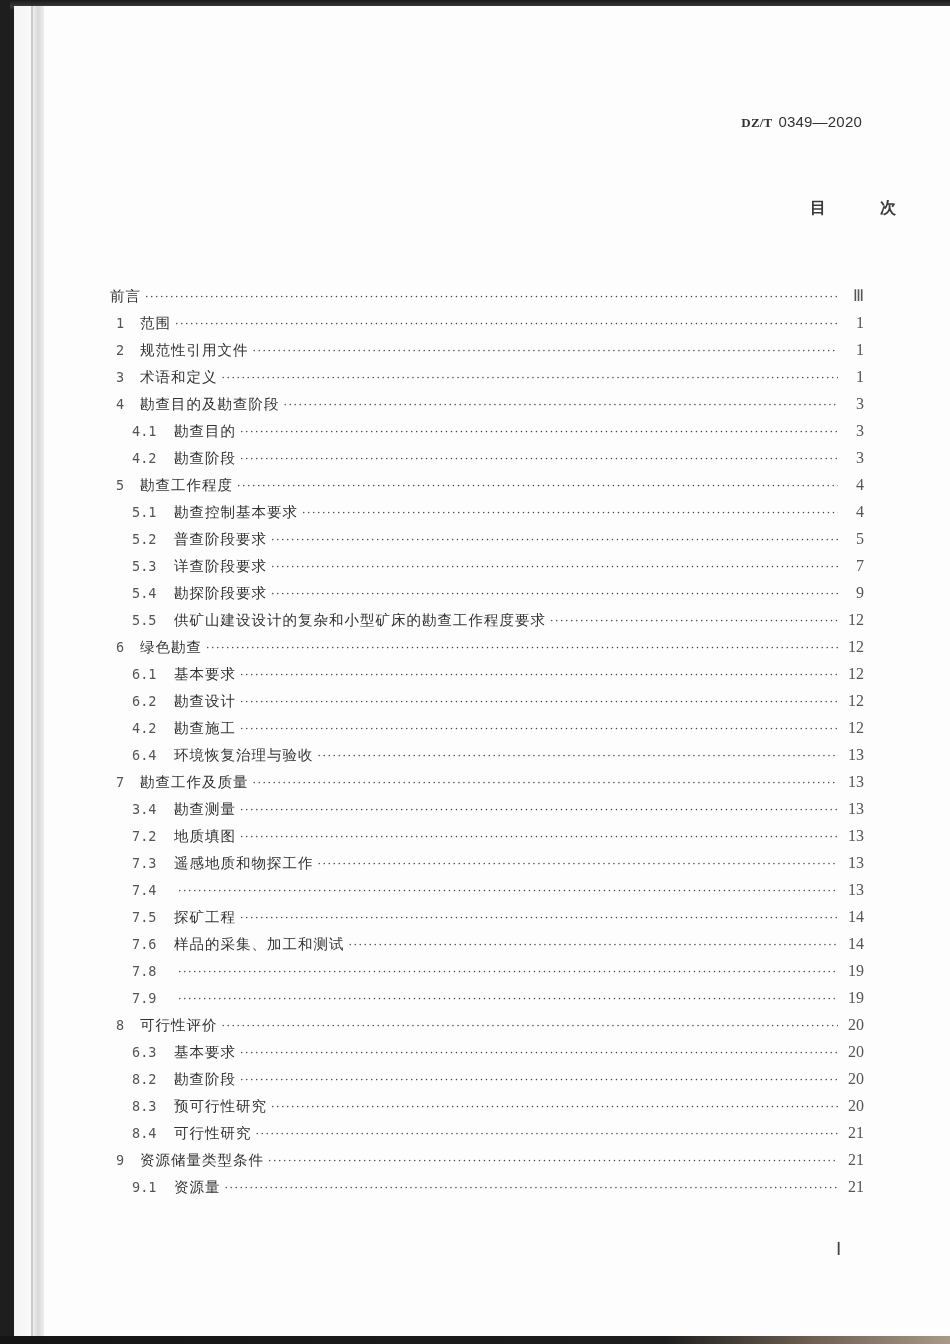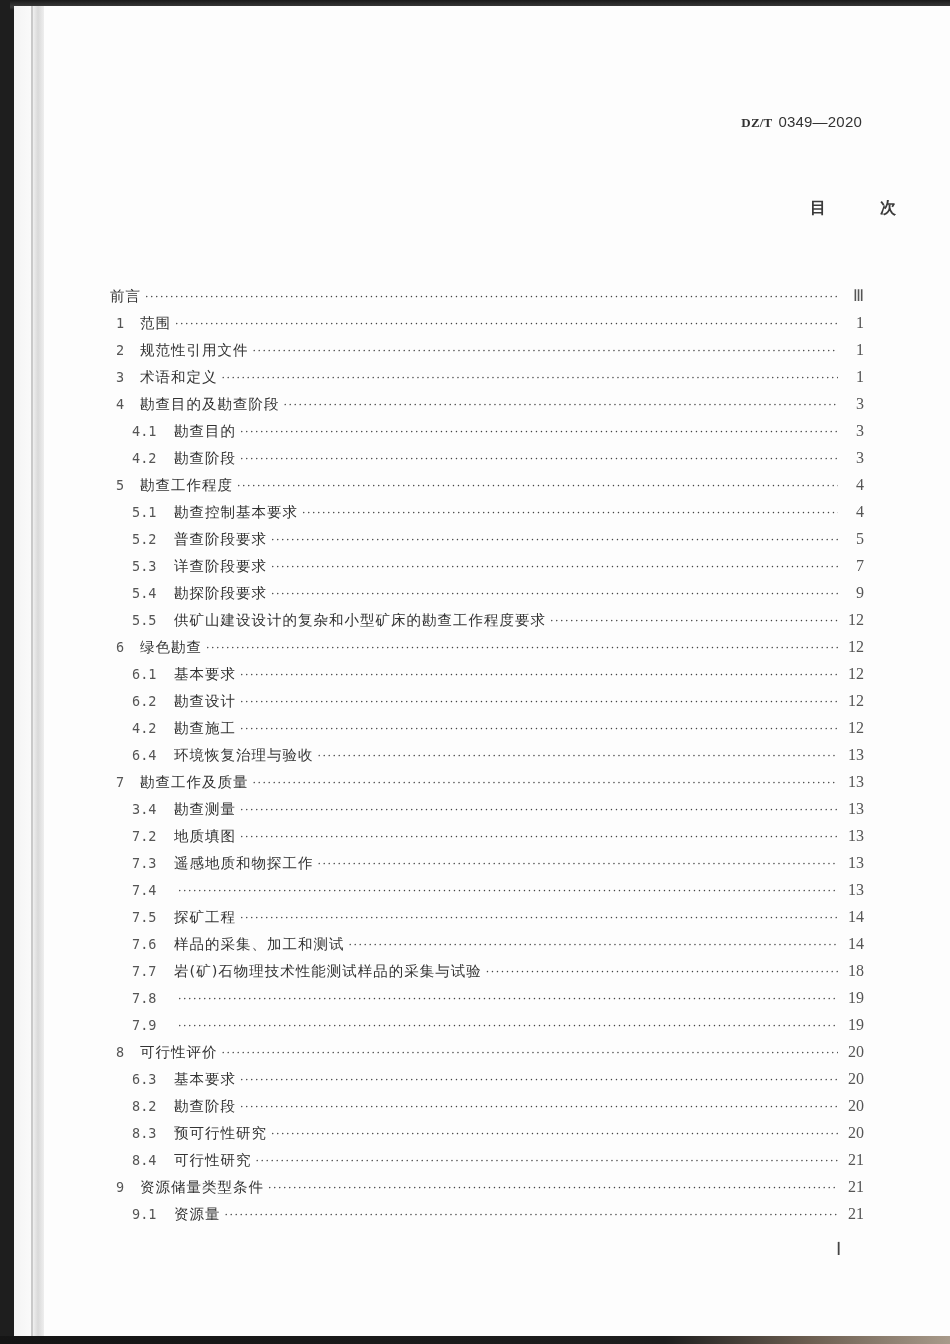--- a/index.html
+++ b/index.html
@@ -232,26 +232,20 @@
       <span class="toc-leader"></span>
       <span class="toc-page">14</span>
     </div>
     <div class="toc-row lvl2">
       <span class="toc-num">7.6</span>
       <span class="toc-title">样品的采集、加工和测试</span>
       <span class="toc-leader"></span>
       <span class="toc-page">14</span>
     </div>
     <div class="toc-row lvl2">
-      <span class="toc-num">7.7</span>
-      <span class="toc-title">岩(矿)石物理技术性能测试样品的采集与试验</span>
-      <span class="toc-leader"></span>
-      <span class="toc-page">18</span>
-    </div>
-    <div class="toc-row lvl2">
       <span class="toc-num">7.8</span>
       <span class="toc-leader"></span>
       <span class="toc-page">19</span>
     </div>
     <div class="toc-row lvl2">
       <span class="toc-num">7.9</span>
       <span class="toc-leader"></span>
       <span class="toc-page">19</span>
     </div>
     <div class="toc-row lvl1">

